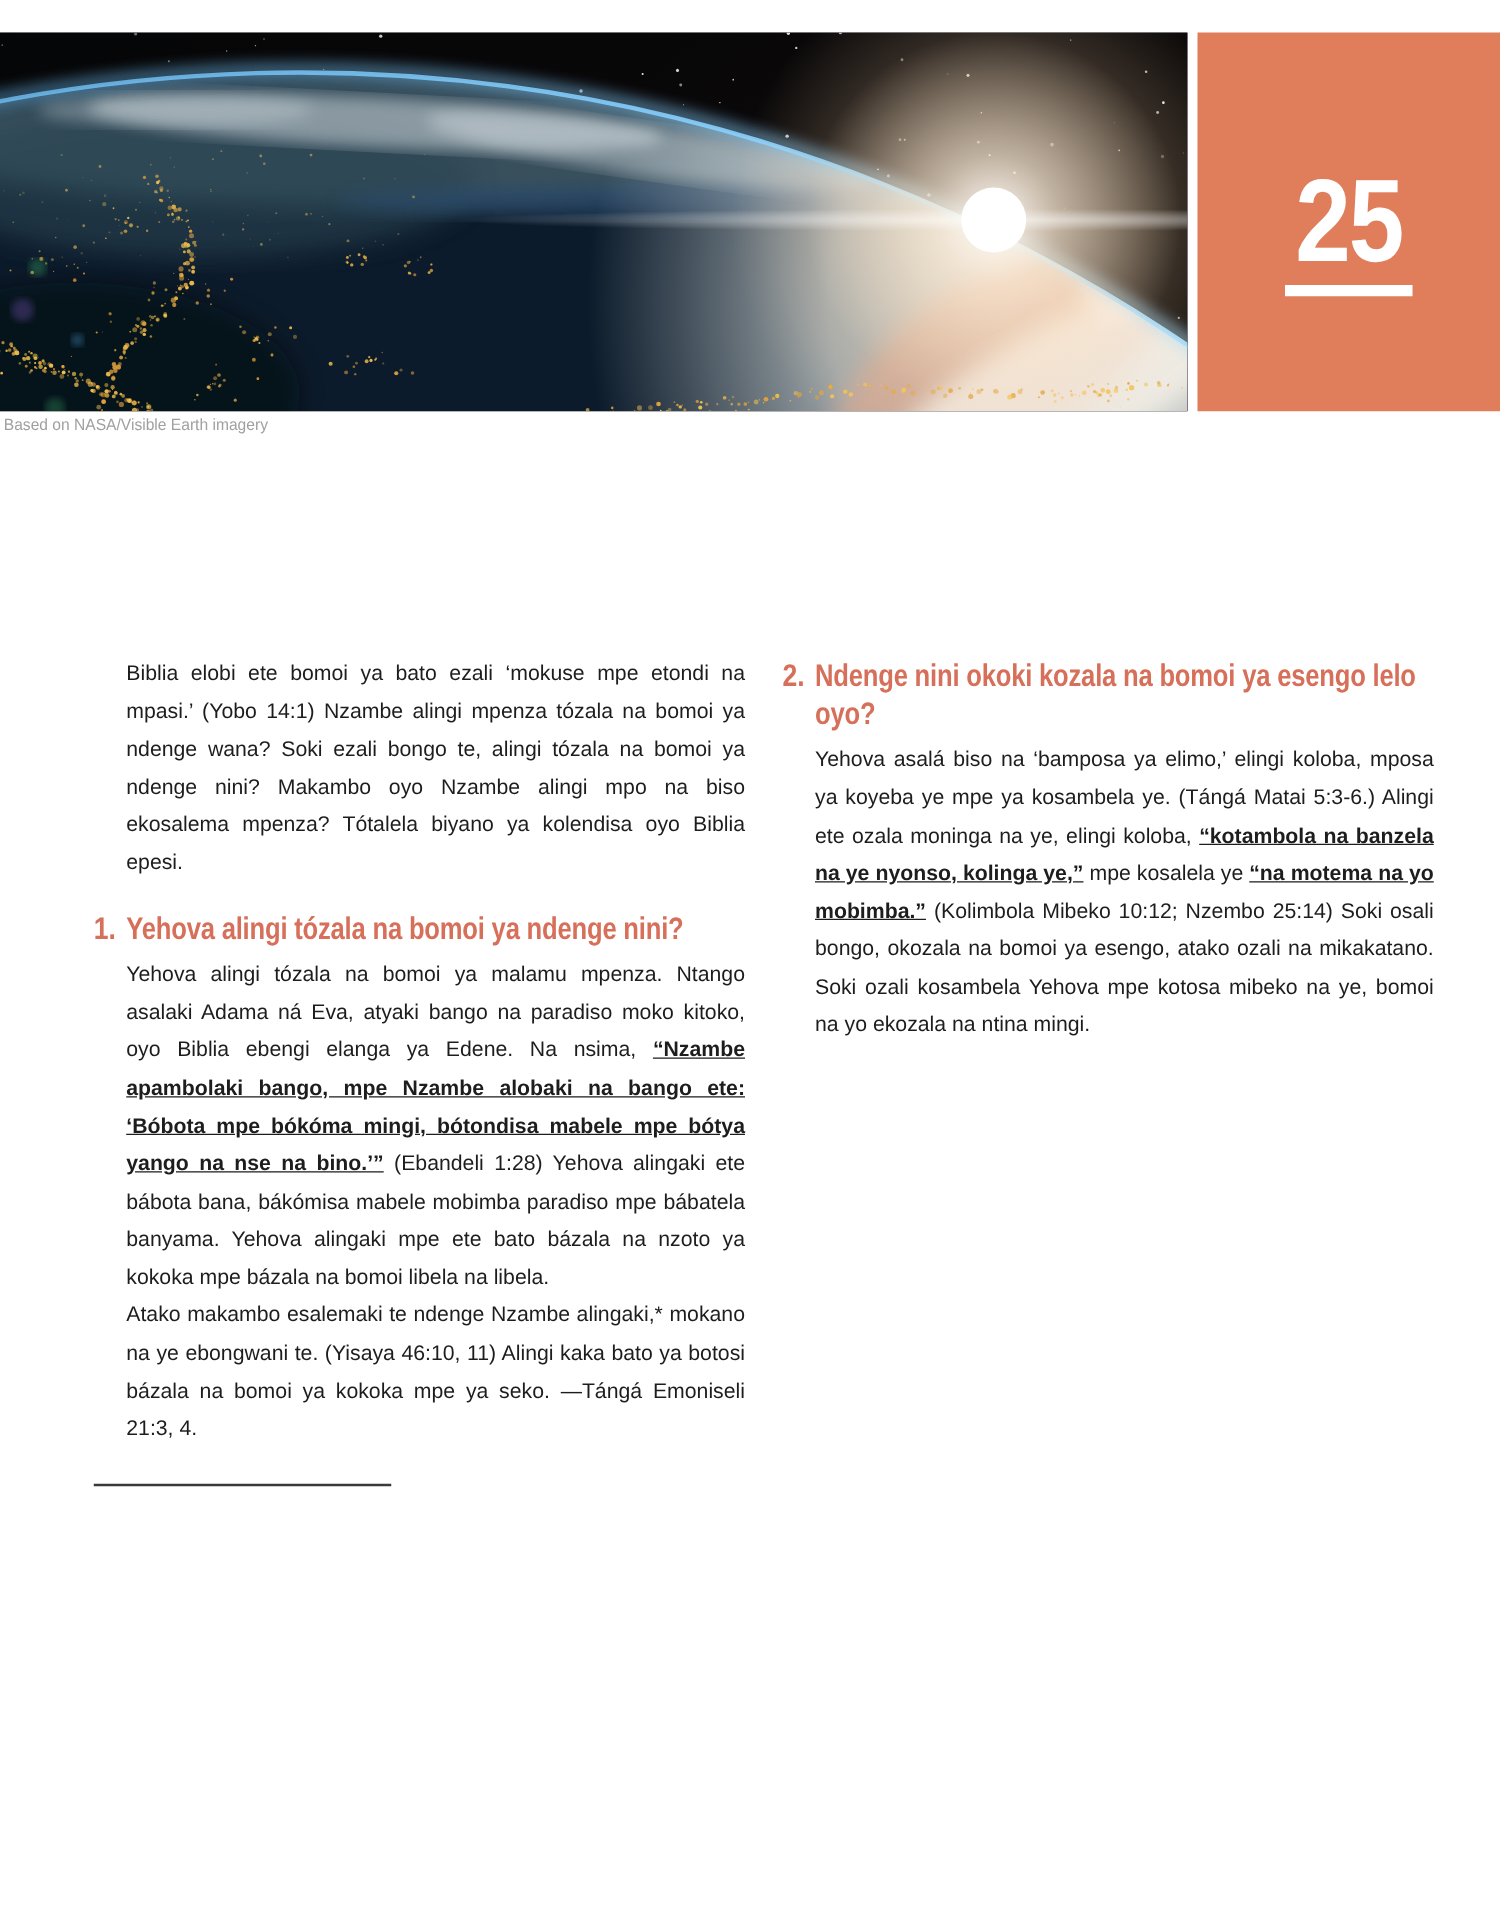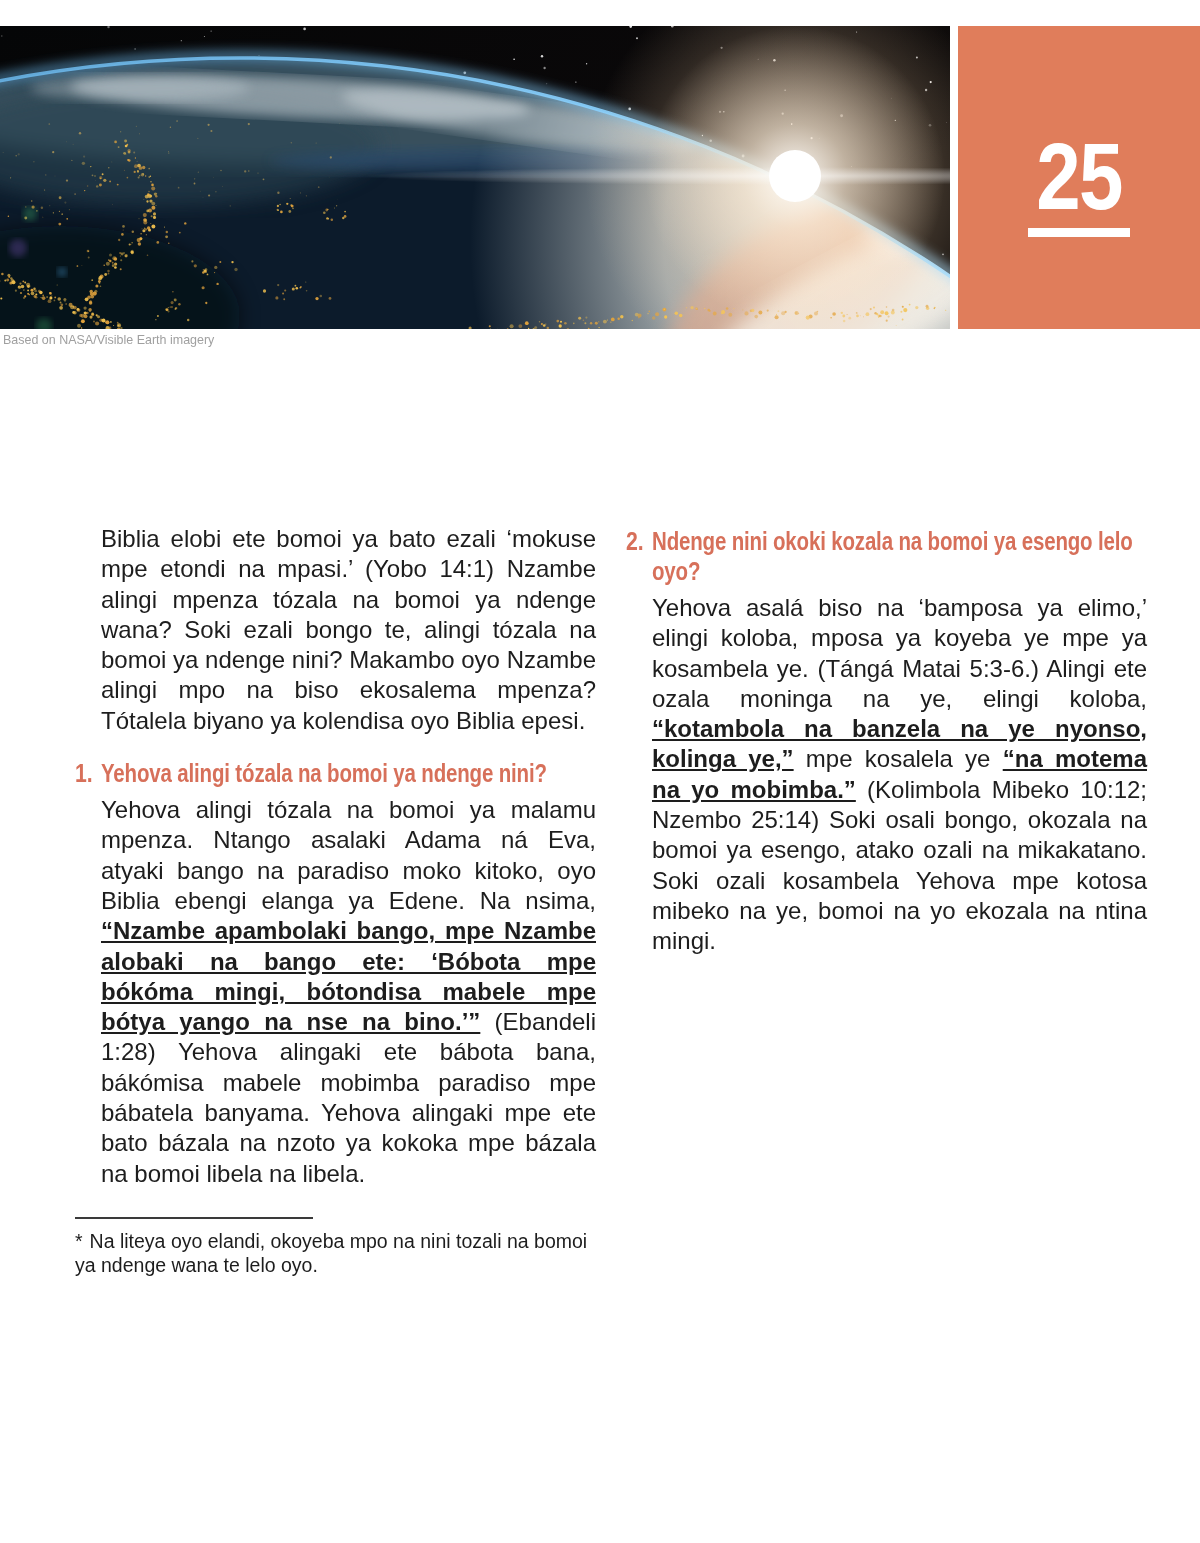--- a/index.html
+++ b/index.html
@@ -30,21 +30,21 @@
     color:var(--credit-text);letter-spacing:0;transform:scaleX(0.96);transform-origin:0 0;}
 
   
   .title{position:absolute;top:355px;left:75px;width:1065px;color:var(--title-text);}
   .title-line{display:block;white-space:nowrap;font-weight:bold;font-size:57px;line-height:54px;
     letter-spacing:-1px;transform:scaleX(0.84);transform-origin:0 0;}
 
   
   .columns{position:absolute;top:498px;left:75px;width:1072px;display:flex;gap:30px;}
   .col{width:521px;flex:none;}
-  .body-p{margin:0 0 0 26px;font-size:24px;line-height:30.3px;text-align:justify;color:var(--body-text);}
+  .body-p{margin:0 0 0 26px;font-size:17px;line-height:30.3px;text-align:justify;color:var(--body-text);}
   .b{font-weight:bold;text-decoration:underline;}
   .section-heading{display:flex;align-items:flex-start;color:var(--heading-accent);
     font-weight:bold;font-size:25px;line-height:30px;margin:22px 0 7px 0;}
   .col > .section-heading:first-child{margin-top:2px;}
   .h-num{flex:0 0 26px;transform:scaleX(0.85);transform-origin:0 0;}
   .h-text{flex:1;min-width:0;}
   .cond{display:block;width:122%;transform:scaleX(0.8197);transform-origin:0 0;letter-spacing:-0.2px;}
 
   
   .footnote-rule{margin:28px 0 10px 0;width:238px;height:0;border:0;border-top:2px solid #3a3a3a;}
@@ -845,23 +845,23 @@
       <p class="body-p"><span>Biblia elobi ete bomoi ya bato ezali ‘mokuse mpe etondi na mpasi.’ (Yobo 14:1) Nzambe alingi mpenza tózala na bomoi ya ndenge wana? Soki ezali bongo te, alingi tózala na bomoi ya ndenge nini? Makambo oyo Nzambe alingi mpo na biso ekosalema mpenza? Tótalela biyano ya kolendisa oyo Biblia epesi.</span></p>
 
       <div class="section-heading">
         <span class="h-num">1.</span>
         <span class="h-text">
           <span class="cond">Yehova alingi tózala na bomoi ya ndenge nini?</span>
         </span>
       </div>
 
       <p class="body-p"><span>Yehova alingi tózala na bomoi ya malamu mpenza. Ntango asalaki Adama ná Eva, atyaki bango na paradiso moko kitoko, oyo Biblia ebengi elanga ya Edene. Na nsima, </span><span class="b">“Nzambe apambolaki bango, mpe Nzambe alobaki na bango ete: ‘Bóbota mpe bókóma mingi, bótondisa mabele mpe bótya yango na nse na bino.’”</span><span> (Ebandeli 1:28) Yehova alingaki ete bábota bana, bákómisa mabele mobimba paradiso mpe bábatela banyama. Yehova alingaki mpe ete bato bázala na nzoto ya kokoka mpe bázala na bomoi libela na libela.</span></p>
+      <p class="body-p"><span>Atako makambo esalemaki te ndenge Nzambe alingaki,* mokano na ye ebongwani te. (Yisaya 46:10, 11) Alingi kaka bato ya botosi bázala na bomoi ya kokoka mpe ya seko. —Tángá Emoniseli 21:3, 4.</span></p>
 
       <hr class="footnote-rule">
-      <p class="footnote"><span class="fn-marker">*</span><span>Na liteya oyo elandi, okoyeba mpo na nini tozali na bomoi ya ndenge wana te lelo oyo.</span></p>
     </div>
 
     <div class="col">
       <div class="section-heading">
         <span class="h-num">2.</span>
         <span class="h-text">
           <span class="cond">Ndenge nini okoki kozala na bomoi ya esengo lelo oyo?</span>
         </span>
       </div>
 

